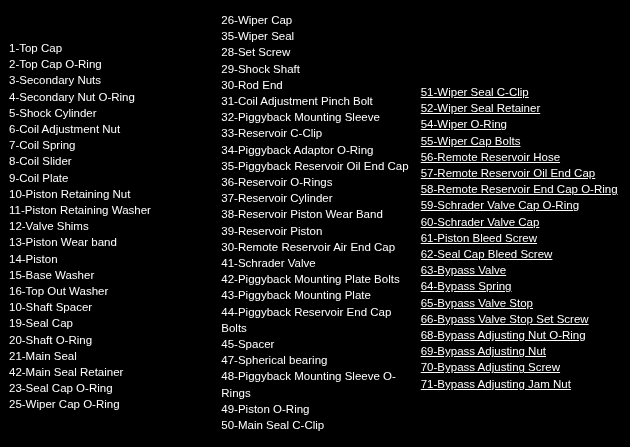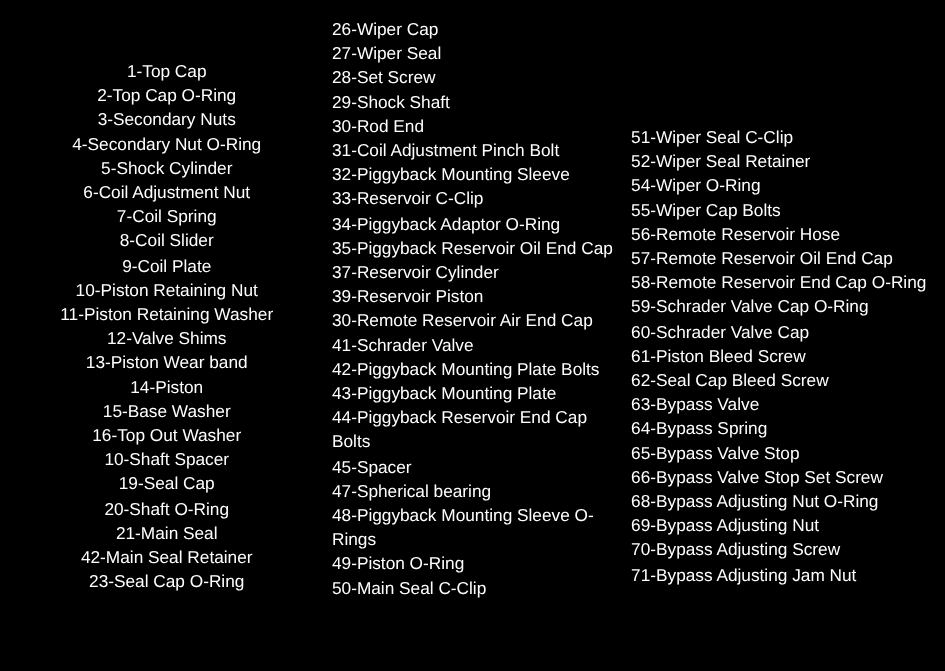--- a/index.html
+++ b/index.html
@@ -30,31 +30,31 @@
     box-sizing: border-box;
     padding: 8px 4px 4px 4px;
   }
   .col {
     box-sizing: border-box;
   }
   .col-1 {
     width: 212px;
     padding-left: 5px;
     padding-top: 32px;
-    text-align: center;
   }
   .col-2 {
     width: 206px;
     padding-left: 8px;
     padding-top: 4px;
   }
   .col-3 {
     width: 212px;
     padding-left: 4px;
     padding-top: 76px;
+    text-decoration: underline;
   }
   ul.parts-list {
     list-style: none;
     margin: 0;
     padding: 0;
   }
   ul.parts-list li {
     font-size: 11.5px;
     line-height: 16.2px;
     color: #ffffff;
@@ -85,36 +85,39 @@
         <li>13-Piston Wear band</li>
         <li>14-Piston</li>
         <li>15-Base Washer</li>
         <li>16-Top Out Washer</li>
         <li>10-Shaft Spacer</li>
         <li>19-Seal Cap</li>
         <li>20-Shaft O-Ring</li>
         <li>21-Main Seal</li>
         <li>42-Main Seal Retainer</li>
         <li>23-Seal Cap O-Ring</li>
+        <li>25-Wiper Cap O-Ring</li>
       </ul>
     </div>
 
     <div class="col col-2">
       <ul class="parts-list">
         <li>26-Wiper Cap</li>
-        <li>27-Wiper Seal</li>
+        <li>35-Wiper Seal</li>
         <li>28-Set Screw</li>
         <li>29-Shock Shaft</li>
         <li>30-Rod End</li>
         <li>31-Coil Adjustment Pinch Bolt</li>
         <li>32-Piggyback Mounting Sleeve</li>
         <li>33-Reservoir C-Clip</li>
         <li>34-Piggyback Adaptor O-Ring</li>
         <li>35-Piggyback Reservoir Oil End Cap</li>
+        <li>36-Reservoir O-Rings</li>
         <li>37-Reservoir Cylinder</li>
+        <li>38-Reservoir Piston Wear Band</li>
         <li>39-Reservoir Piston</li>
         <li>30-Remote Reservoir Air End Cap</li>
         <li>41-Schrader Valve</li>
         <li>42-Piggyback Mounting Plate Bolts</li>
         <li>43-Piggyback Mounting Plate</li>
         <li>44-Piggyback Reservoir End Cap Bolts</li>
         <li>45-Spacer</li>
         <li>47-Spherical bearing</li>
         <li>48-Piggyback Mounting Sleeve O-Rings</li>
         <li>49-Piston O-Ring</li>

